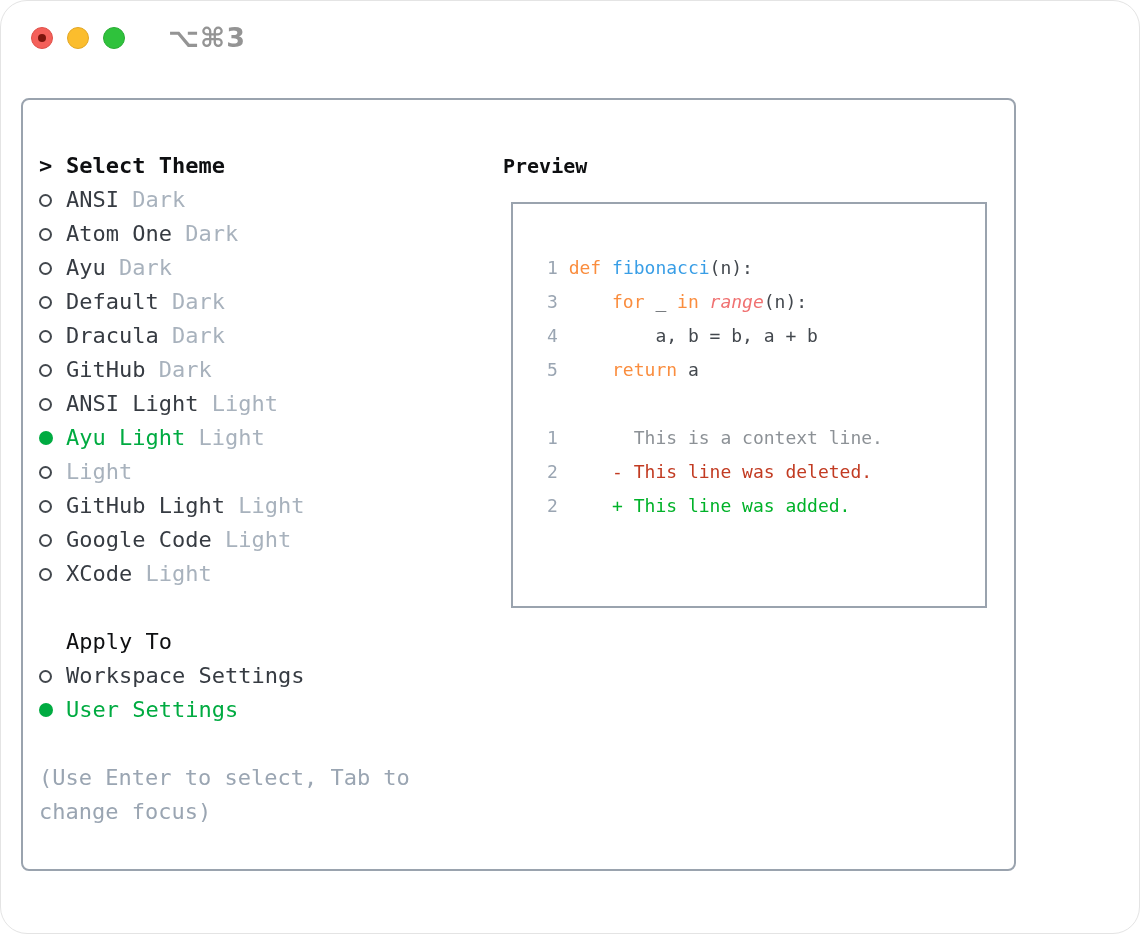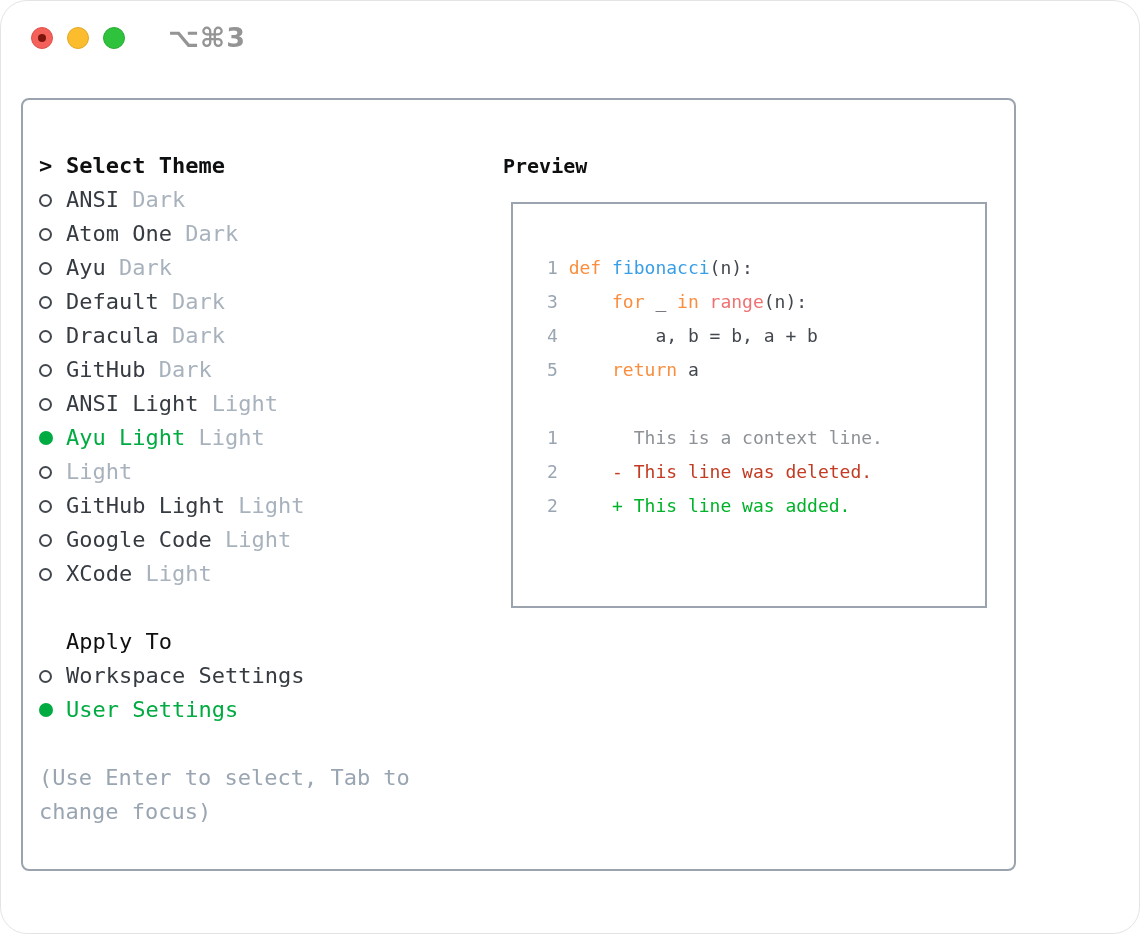--- a/index.html
+++ b/index.html
@@ -68,21 +68,21 @@
   .code {
     position: absolute; left: 18px; top: 47px; right: 8px;
     font-size: 18px; line-height: 34px; margin-left: 16px;
   }
   .code-line { height: 34px; white-space: pre; }
   .seg-ln   { color: var(--line-number); }
   .seg-kw   { color: var(--keyword); }
   .seg-fn   { color: var(--function-name); }
   .seg-pun  { color: var(--code-text); }
   .seg-num  { color: var(--number); }
-  .seg-call { color: var(--builtin-call); }
+  .seg-call { color: var(--builtin-call); font-style: italic; }
   .seg-ctx  { color: var(--context-line); }
   .seg-del  { color: var(--deleted-line); }
   .seg-add  { color: var(--added-line); }
 </style>
 </head>
 <body>
 
 <div class="window">
 
   <div class="titlebar">

